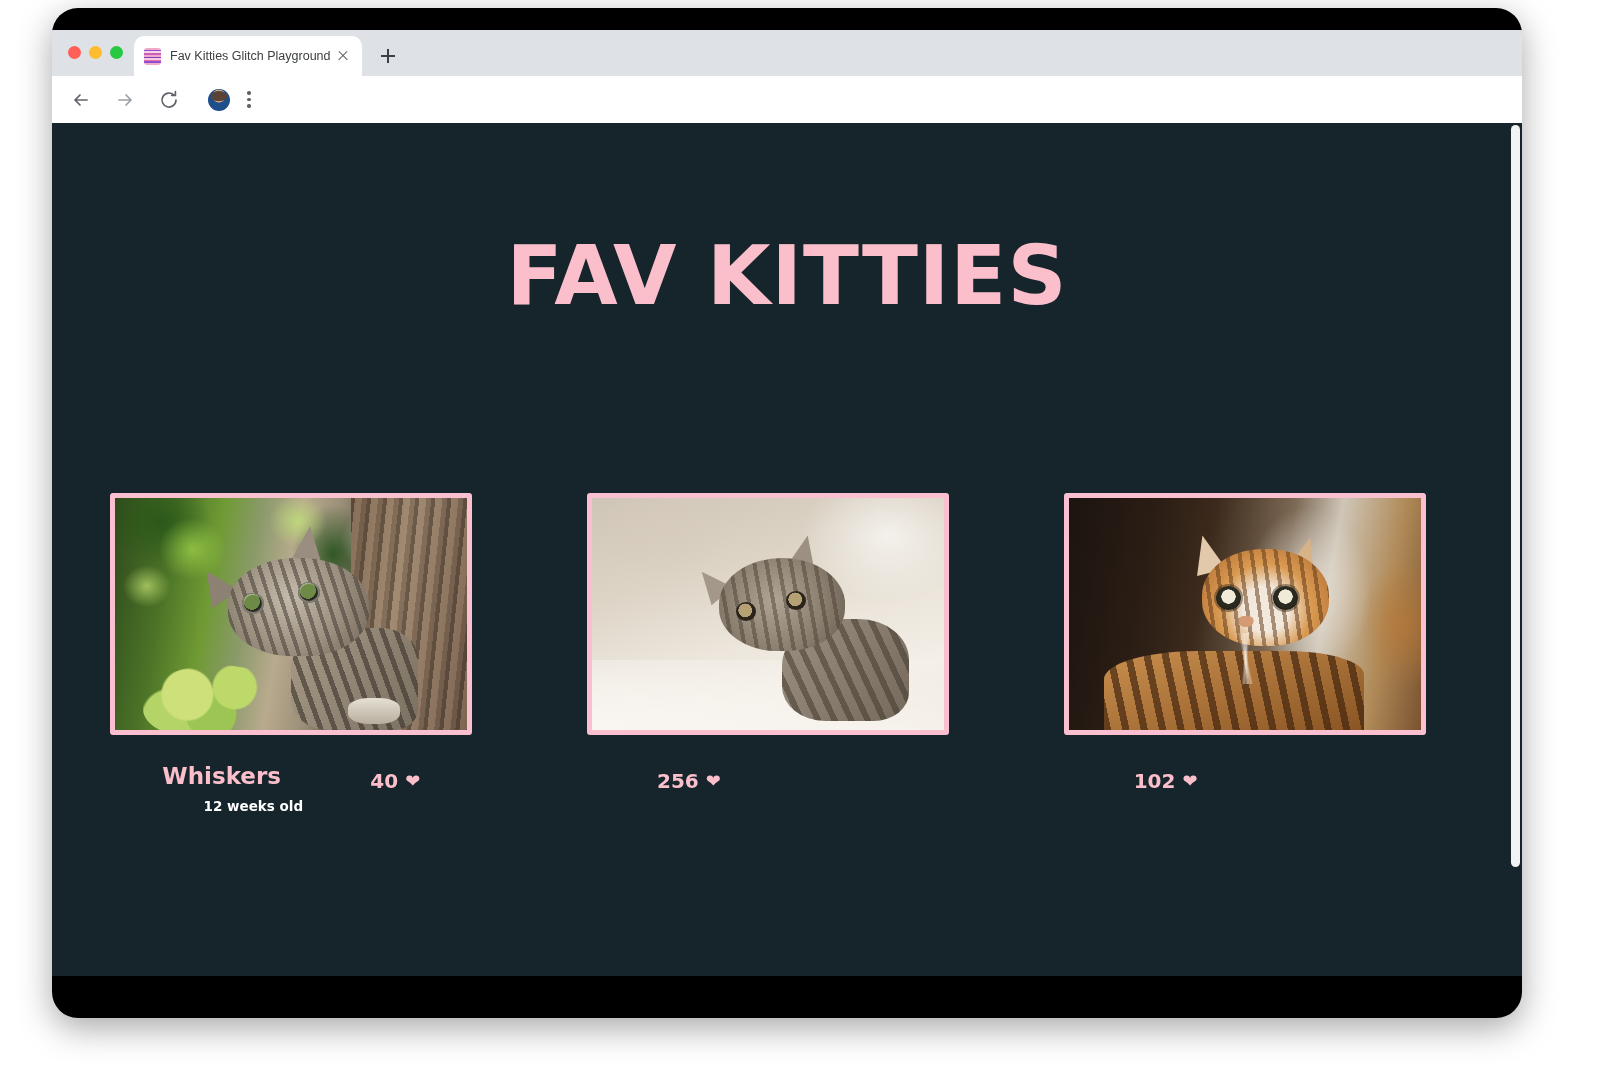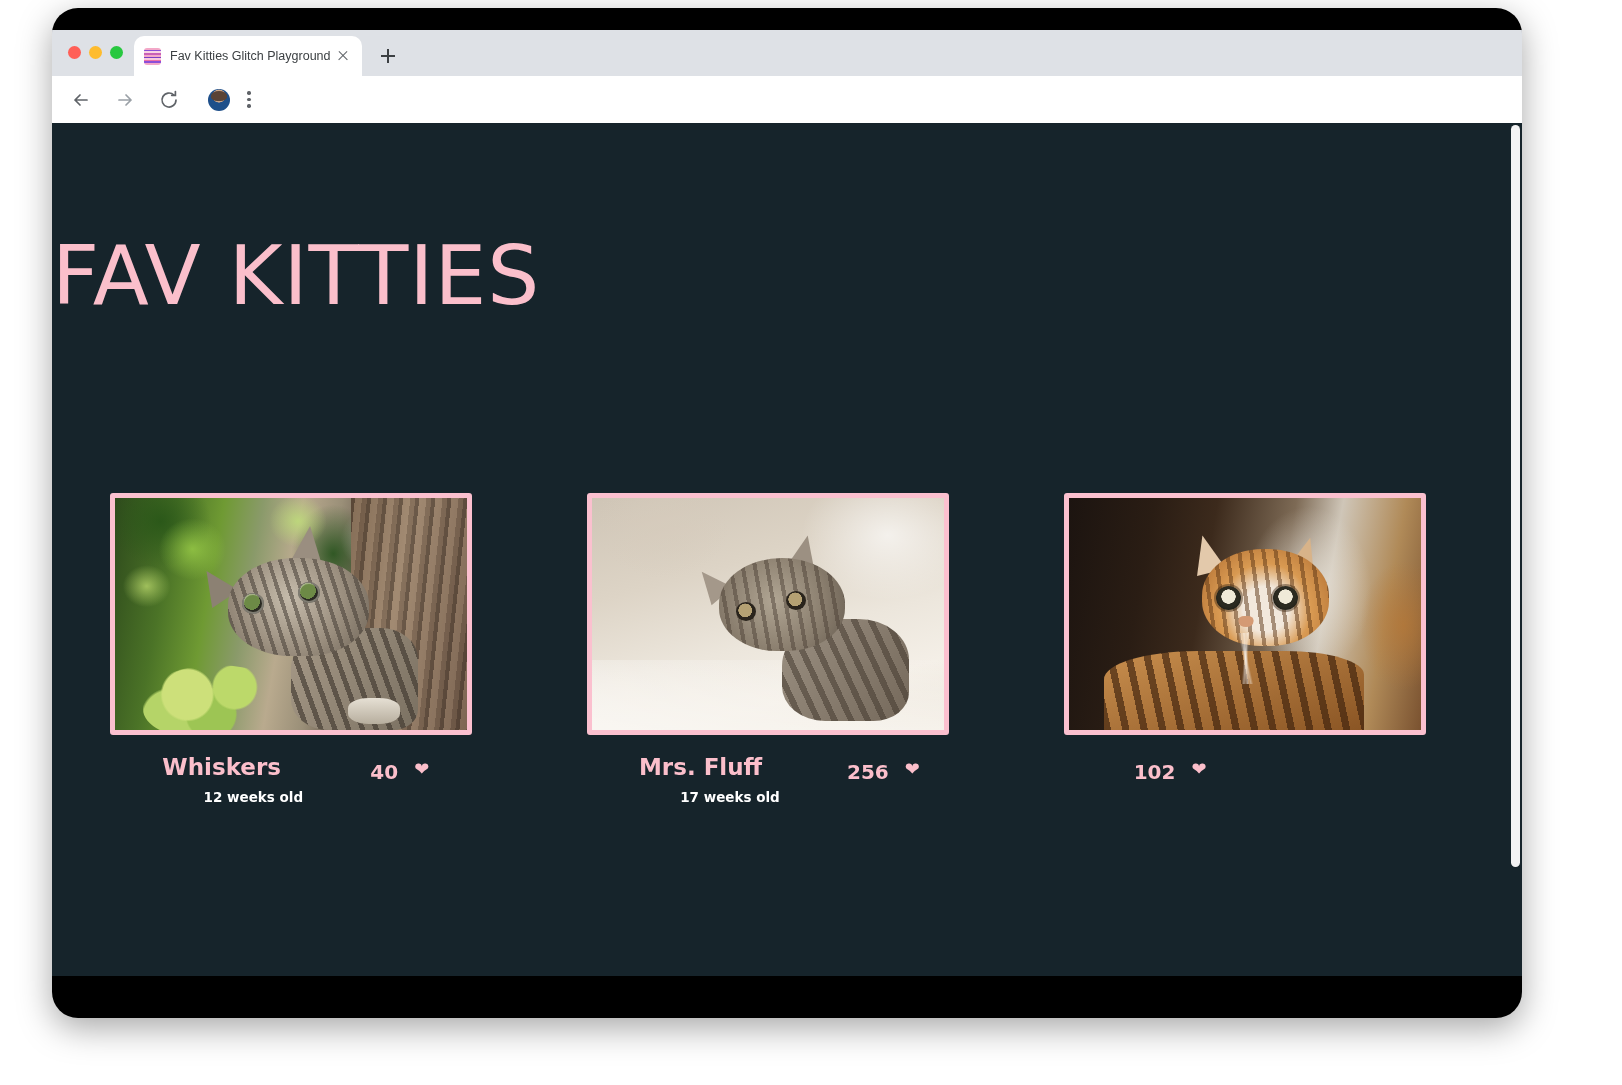--- a/index.html
+++ b/index.html
@@ -175,24 +175,24 @@
   
   .viewport {
     position: relative;
     width: 1470px;
     height: 853px;
     background: #16242b;
     overflow: hidden;
   }
 
   .page-title {
-    text-align: left;
+    text-align: center;
     color: #fbbfcb;
     font-size: 82px;
-    font-weight: 400;
+    font-weight: 700;
     letter-spacing: 1px;
     padding-top: 112px;
     line-height: 1;
     font-family: "DejaVu Sans", sans-serif;
   }
 
   .cards {
     position: absolute;
     left: 0; top: 370px;
     width: 1470px;
@@ -422,21 +422,21 @@
     background:
       repeating-linear-gradient(78deg,
         rgba(60,32,12,0.65) 0 7px, rgba(0,0,0,0) 7px 18px),
       linear-gradient(160deg, #c98f4e, #8a5524);
   }
 
   
   .meta {
     display: flex;
     align-items: flex-start;
-    margin-top: 19px;
+    margin-top: 28px;
     padding-left: 52px;
   }
   .meta-left { width: 190px; }
   .kitty-name {
     color: #fbbfcb;
     font-size: 23px;
     font-weight: 700;
     font-family: "DejaVu Sans", sans-serif;
     white-space: nowrap;
   }
@@ -451,22 +451,22 @@
   }
   .likes {
     margin-left: 18px;
     margin-top: 6px;
     color: #fbbfcb;
     font-size: 20px;
     font-weight: 700;
     font-family: "DejaVu Sans", sans-serif;
     white-space: nowrap;
     display: flex;
-    align-items: flex-start;
-    gap: 16px;
+    align-items: center;
+    gap: 7px;
   }
   .heart-icon {
     font-size: 18px;
     line-height: 1;
     color: #fbbfcb;
   }
 
   
   .page-scrollbar {
     position: absolute;
@@ -570,24 +570,20 @@
               <div class="f-sheet"></div>
               <div class="f-body"></div>
               <div class="f-ear-l"></div>
               <div class="f-ear-r"></div>
               <div class="f-head"></div>
               <div class="f-eye-l"></div>
               <div class="f-eye-r"></div>
             </div>
           </div>
           <div class="meta">
-            <div class="meta-left">
-              <div class="kitty-name">Mrs. Fluff</div>
-              <div class="kitty-age">17 weeks old</div>
-            </div>
             <div class="likes">
               <span>256</span>
               <span class="heart-icon">❤</span>
             </div>
           </div>
         </div>
 
         <div class="card">
           <div class="photo-frame">
             <div class="photo photo-chump">

